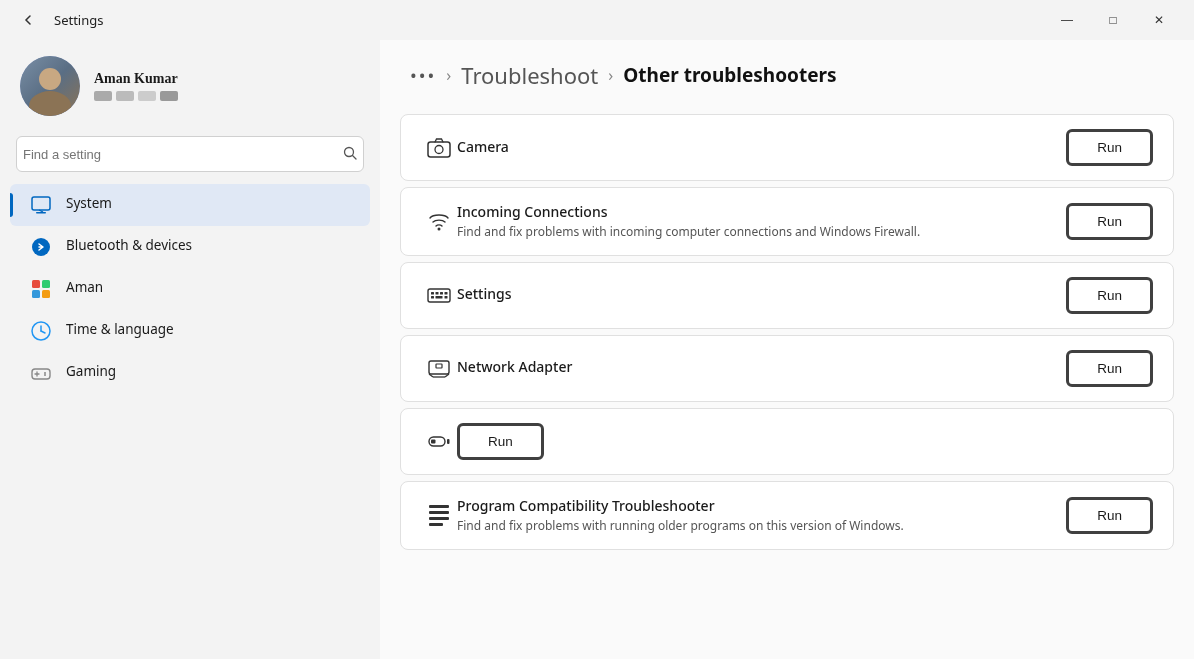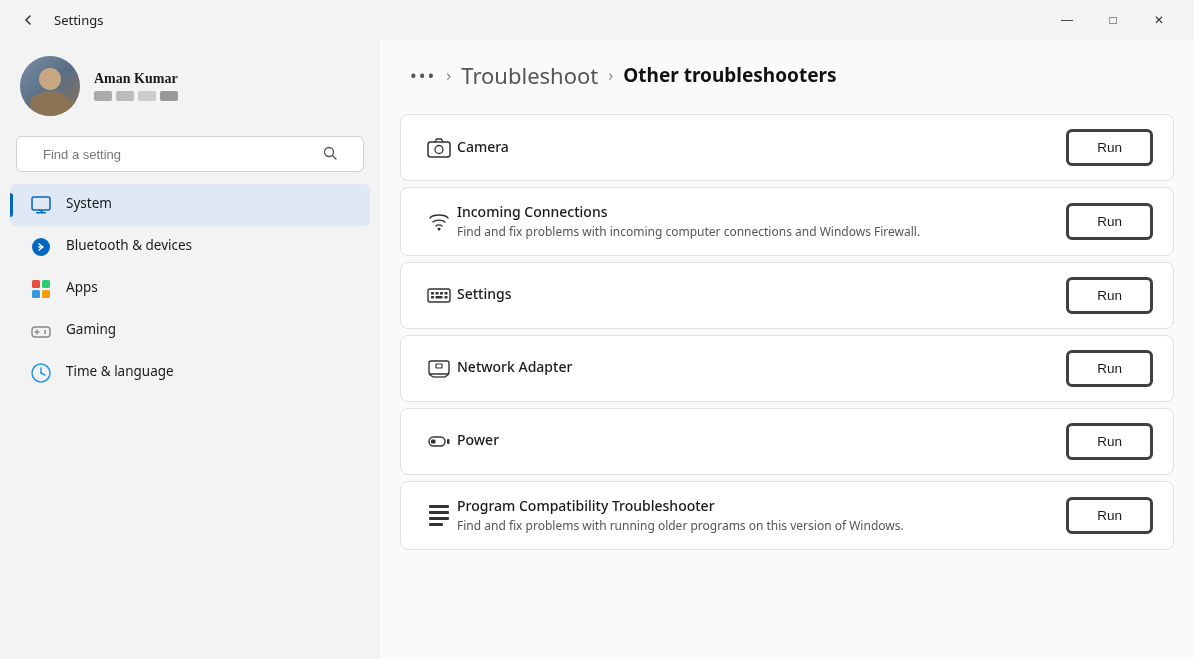--- a/index.html
+++ b/index.html
@@ -137,21 +137,21 @@
       border-radius: 2px;
     }
 
     .search-box {
       margin: 0 16px 12px 16px;
       display: flex;
       align-items: center;
       background: white;
       border: 1px solid #d0d0d0;
       border-radius: 6px;
-      padding: 0 26px;
+      padding: 0 6px;
       height: 36px;
       gap: 8px;
     }
     .search-input {
       border: none;
       outline: none;
       font-size: 13px;
       flex: 1;
       background: transparent;
       color: #555;
@@ -360,46 +360,46 @@
 
     <div class="nav-item">
       <span class="nav-icon">
         <svg width="22" height="22" viewBox="0 0 22 22" fill="none">
           <rect x="2" y="2" width="8" height="8" rx="1.5" fill="#e74c3c"></rect>
           <rect x="12" y="2" width="8" height="8" rx="1.5" fill="#2ecc71"></rect>
           <rect x="2" y="12" width="8" height="8" rx="1.5" fill="#3498db"></rect>
           <rect x="12" y="12" width="8" height="8" rx="1.5" fill="#f39c12"></rect>
         </svg>
       </span>
-      <span class="nav-label">Apps</span>
-    </div>
-
+      <span class="nav-label">Aman</span>
+    </div>
+
+
+    <div class="nav-item">
+      <span class="nav-icon">
+        <svg width="22" height="22" viewBox="0 0 22 22" fill="none">
+          <circle cx="11" cy="11" r="9" stroke="#2196F3" stroke-width="1.5" fill="none"></circle>
+          <line x1="11" y1="6" x2="11" y2="11" stroke="#2196F3" stroke-width="1.5" stroke-linecap="round"></line>
+          <line x1="11" y1="11" x2="15" y2="13" stroke="#2196F3" stroke-width="1.5" stroke-linecap="round"></line>
+        </svg>
+      </span>
+      <span class="nav-label">Time &amp; language</span>
+    </div>
 
     <div class="nav-item">
       <span class="nav-icon">
         <svg width="22" height="22" viewBox="0 0 22 22" fill="none">
           <rect x="2" y="7" width="18" height="10" rx="3" stroke="#888" stroke-width="1.4" fill="none"></rect>
           <line x1="7" y1="10" x2="7" y2="14" stroke="#888" stroke-width="1.3" stroke-linecap="round"></line>
           <line x1="5" y1="12" x2="9" y2="12" stroke="#888" stroke-width="1.3" stroke-linecap="round"></line>
           <circle cx="15" cy="11" r="1" fill="#888"></circle>
           <circle cx="15" cy="13" r="1" fill="#888"></circle>
         </svg>
       </span>
       <span class="nav-label">Gaming</span>
-    </div>
-
-    <div class="nav-item">
-      <span class="nav-icon">
-        <svg width="22" height="22" viewBox="0 0 22 22" fill="none">
-          <circle cx="11" cy="11" r="9" stroke="#2196F3" stroke-width="1.5" fill="none"></circle>
-          <line x1="11" y1="6" x2="11" y2="11" stroke="#2196F3" stroke-width="1.5" stroke-linecap="round"></line>
-          <line x1="11" y1="11" x2="15" y2="13" stroke="#2196F3" stroke-width="1.5" stroke-linecap="round"></line>
-        </svg>
-      </span>
-      <span class="nav-label">Time &amp; language</span>
     </div>
   </div>
 
   <div class="content">
 
     <div class="breadcrumb">
       <span class="breadcrumb-dots">•••</span>
       <span class="breadcrumb-sep">›</span>
       <span class="breadcrumb-item">Troubleshoot</span>
       <span class="breadcrumb-sep">›</span>
@@ -474,23 +474,20 @@
       </div>
 
       <div class="troubleshooter-item">
         <div class="item-icon">
           <svg width="26" height="26" viewBox="0 0 26 26" fill="none">
             <rect x="3" y="9" width="16" height="9" rx="4.5" stroke="#333" stroke-width="1.4" fill="none"></rect>
             <rect x="21" y="11" width="2.5" height="5" rx="1" fill="#333"></rect>
             <rect x="5" y="11.5" width="4.5" height="4" rx="1" fill="#333"></rect>
           </svg>
         </div>
-        <div class="item-text">
-          <div class="item-title">Power</div>
-        </div>
         <button class="run-btn">Run</button>
       </div>
 
       <div class="troubleshooter-item">
         <div class="item-icon">
           <svg width="26" height="26" viewBox="0 0 26 26" fill="none">
             <rect x="3" y="3" width="20" height="3" rx="1" fill="#333"></rect>
             <rect x="3" y="9" width="20" height="3" rx="1" fill="#333"></rect>
             <rect x="3" y="15" width="20" height="3" rx="1" fill="#333"></rect>
             <rect x="3" y="21" width="14" height="3" rx="1" fill="#333"></rect>

